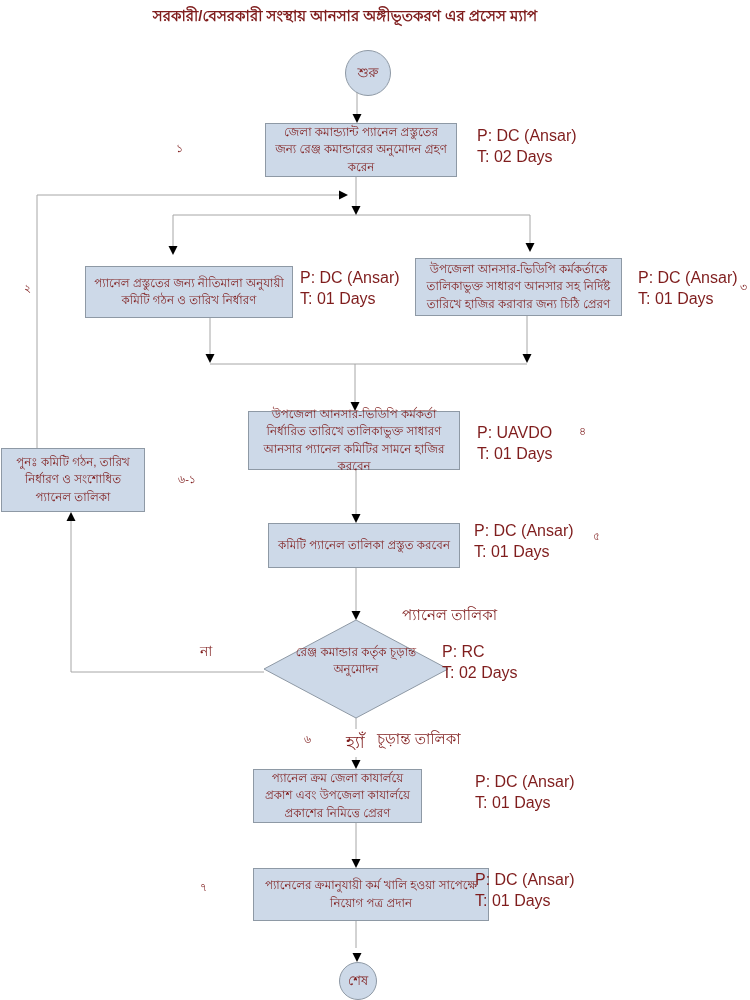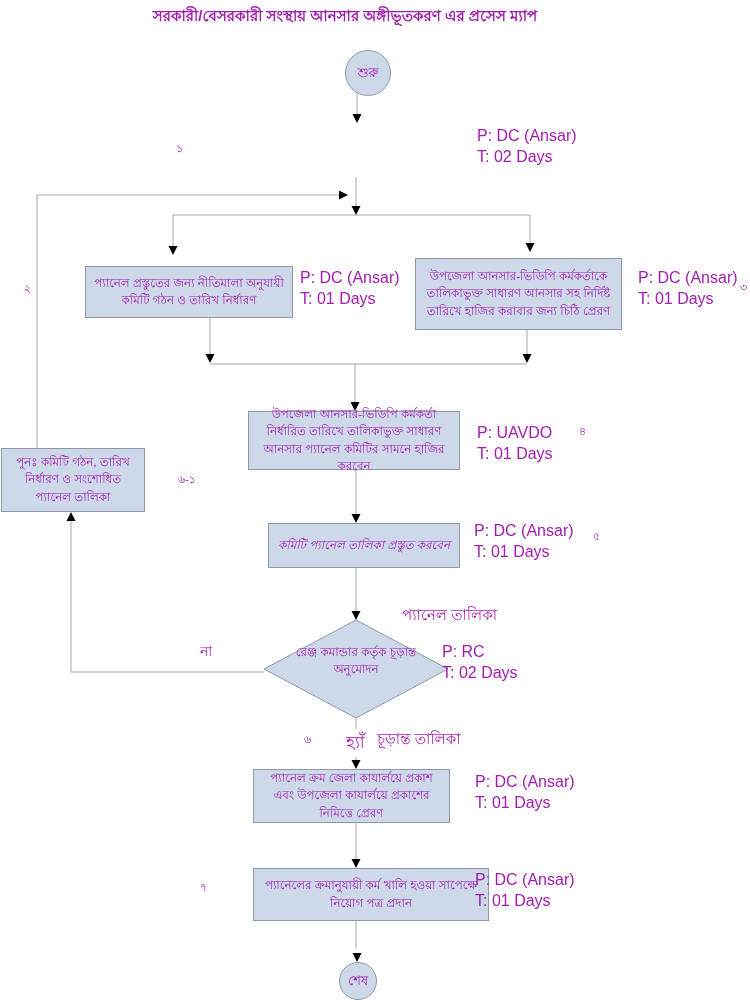--- a/index.html
+++ b/index.html
@@ -1,17 +1,17 @@
 <!DOCTYPE html>
 <html><head>
 <meta charset="utf-8">
 <style>
   html,body{margin:0;padding:0;background:#ffffff;}
   .canvas{position:relative;width:750px;height:1000px;background:#fff;overflow:hidden;
-          font-family:"Liberation Sans","DejaVu Sans",sans-serif;color:#a21caf;}
+          font-family:"Liberation Sans","DejaVu Sans",sans-serif;color:#7f1d1d;}
   .wires{position:absolute;left:0;top:0;}
   .title{position:absolute;left:0;top:4px;width:690px;text-align:center;
          font-size:15px;font-weight:bold;}
   .circle{position:absolute;border:1px solid #8e99a5;border-radius:50%;
           display:flex;align-items:center;justify-content:center;
           font-size:13px;background:#cdd9e8;box-sizing:border-box;}
   .nodebox{position:absolute;border:1px solid #8e99a5;background:#cdd9e8;
            display:flex;align-items:center;justify-content:center;text-align:center;
            font-size:11.8px;line-height:1.45;box-sizing:border-box;padding:2px 6px;}
   .pt{position:absolute;font-size:16px;line-height:1.3;white-space:nowrap;}
@@ -62,71 +62,72 @@
       <polygon points="66.5,521 75.5,521 71,512"></polygon>
       <polygon points="351.5,859 360.5,859 356,868"></polygon>
       <polygon points="352.5,953 361.5,953 357,962"></polygon>
     </g>
   </svg>
 
   <div class="title">সরকারী/বেসরকারী সংস্থায় আনসার অঙ্গীভূতকরণ এর প্রসেস ম্যাপ</div>
 
   <div class="circle" style="left: 345px; top: 50px; width: 46px; height: 46px; background: rgb(205, 217, 232); border-color: rgb(142, 153, 165);">শুরু</div>
 
+  <div class="nodebox" style="left: 265px; top: 123px; width: 192px; height: 54px; background: rgb(205, 217, 232); border-color: rgb(142, 153, 165);">জেলা কমান্ড্যান্ট প্যানেল প্রস্তুতের জন্য রেঞ্জ কমান্ডারের অনুমোদন গ্রহণ করেন</div>
   <div class="num" style="left:176px;top:140px;">১</div>
   <div class="pt" style="left:477px;top:126px;">
     <div>P: DC (Ansar)</div>
     <div>T: 02 Days</div>
   </div>
 
   <div class="nodebox" style="left: 85px; top: 266px; width: 208px; height: 52px; background: rgb(205, 217, 232); border-color: rgb(142, 153, 165);">প্যানেল প্রস্তুতের জন্য নীতিমালা অনুযায়ী কমিটি গঠন ও তারিখ নির্ধারণ</div>
   <div class="num" style="left:24px;top:280px;">২</div>
   <div class="pt" style="left:300px;top:268px;">
     <div>P: DC (Ansar)</div>
     <div>T: 01 Days</div>
   </div>
 
-  <div class="nodebox" style="left: 415px; top: 258px; width: 207px; height: 72px; background: rgb(205, 217, 232); border-color: rgb(142, 153, 165);">উপজেলা আনসার-ভিডিপি কর্মকর্তাকে তালিকাভুক্ত সাধারণ আনসার সহ নির্দিষ্ট তারিখে হাজির করাবার জন্য চিঠি প্রেরণ</div>
+  <div class="nodebox" style="left: 415px; top: 258px; width: 207px; height: 58px; background: rgb(205, 217, 232); border-color: rgb(142, 153, 165);">উপজেলা আনসার-ভিডিপি কর্মকর্তাকে তালিকাভুক্ত সাধারণ আনসার সহ নির্দিষ্ট তারিখে হাজির করাবার জন্য চিঠি প্রেরণ</div>
   <div class="pt" style="left:638px;top:268px;">
     <div>P: DC (Ansar)</div>
     <div>T: 01 Days</div>
   </div>
   <div class="num" style="left:740px;top:279px;">৩</div>
 
   <div class="nodebox" style="left: 248px; top: 411px; width: 212px; height: 59px; background: rgb(205, 217, 232); border-color: rgb(142, 153, 165);">উপজেলা আনসার-ভিডিপি কর্মকর্তা নির্ধারিত তারিখে তালিকাভুক্ত সাধারণ আনসার প্যানেল কমিটির সামনে হাজির করবেন</div>
   <div class="pt" style="left:477px;top:423px;">
     <div>P: UAVDO</div>
     <div>T: 01 Days</div>
   </div>
   <div class="num" style="left:579px;top:423px;">৪</div>
 
   <div class="nodebox" style="left: 1px; top: 448px; width: 144px; height: 64px; background: rgb(205, 217, 232); border-color: rgb(142, 153, 165);">পুনঃ  কমিটি গঠন, তারিখ নির্ধারণ ও সংশোধিত প্যানেল তালিকা</div>
   <div class="num" style="left:178px;top:471px;">৬-১</div>
 
-  <div class="nodebox" style="left: 268px; top: 523px; width: 192px; height: 45px; background: rgb(205, 217, 232); border-color: rgb(142, 153, 165); font-style: italic;">কমিটি প্যানেল তালিকা প্রস্তুত করবেন</div>
+  <div class="nodebox" style="left: 268px; top: 523px; width: 192px; height: 45px; background: rgb(205, 217, 232); border-color: rgb(142, 153, 165);">কমিটি প্যানেল তালিকা প্রস্তুত করবেন</div>
   <div class="pt" style="left:474px;top:521px;">
     <div>P: DC (Ansar)</div>
     <div>T: 01 Days</div>
   </div>
   <div class="num" style="left:593px;top:528px;">৫</div>
 
   <div class="flabel" style="left:402px;top:603px;">প্যানেল তালিকা</div>
 
   <div class="dtext">রেঞ্জ কমান্ডার কর্তৃক চূড়ান্ত অনুমোদন</div>
   <div class="pt" style="left:442px;top:642px;">
     <div>P: RC</div>
     <div>T: 02 Days</div>
   </div>
   <div class="no-label" style="left:200px;top:640px;">না</div>
 
   <div class="num" style="left:304px;top:731px;">৬</div>
   <div class="small-label" style="left:344px;top:729px;">হ্যাঁ</div>
   <div class="flabel" style="left:377px;top:727px;">চূড়ান্ত তালিকা</div>
 
-  <div class="nodebox" style="left: 253px; top: 769px; width: 197px; height: 54px; background: rgb(205, 217, 232); border-color: rgb(142, 153, 165);">প্যানেল ক্রম জেলা কাযার্লয়ে প্রকাশ এবং উপজেলা কাযার্লয়ে প্রকাশের নিমিত্তে প্রেরণ</div>
+  <div class="nodebox" style="left: 253px; top: 769px; width: 169px; height: 54px; background: rgb(205, 217, 232); border-color: rgb(142, 153, 165);">প্যানেল ক্রম জেলা কাযার্লয়ে প্রকাশ এবং উপজেলা কাযার্লয়ে প্রকাশের নিমিত্তে প্রেরণ</div>
   <div class="pt" style="left:475px;top:772px;">
     <div>P: DC (Ansar)</div>
     <div>T: 01 Days</div>
   </div>
 
   <div class="nodebox" style="left: 253px; top: 868px; width: 236px; height: 53px; background: rgb(205, 217, 232); border-color: rgb(142, 153, 165);">প্যানেলের ক্রমানুযায়ী কর্ম খালি হওয়া সাপেক্ষে নিয়োগ পত্র প্রদান</div>
   <div class="num" style="left:200px;top:879px;">৭</div>
   <div class="pt" style="left:475px;top:870px;">
     <div>P: DC (Ansar)</div>
     <div>T: 01 Days</div>

